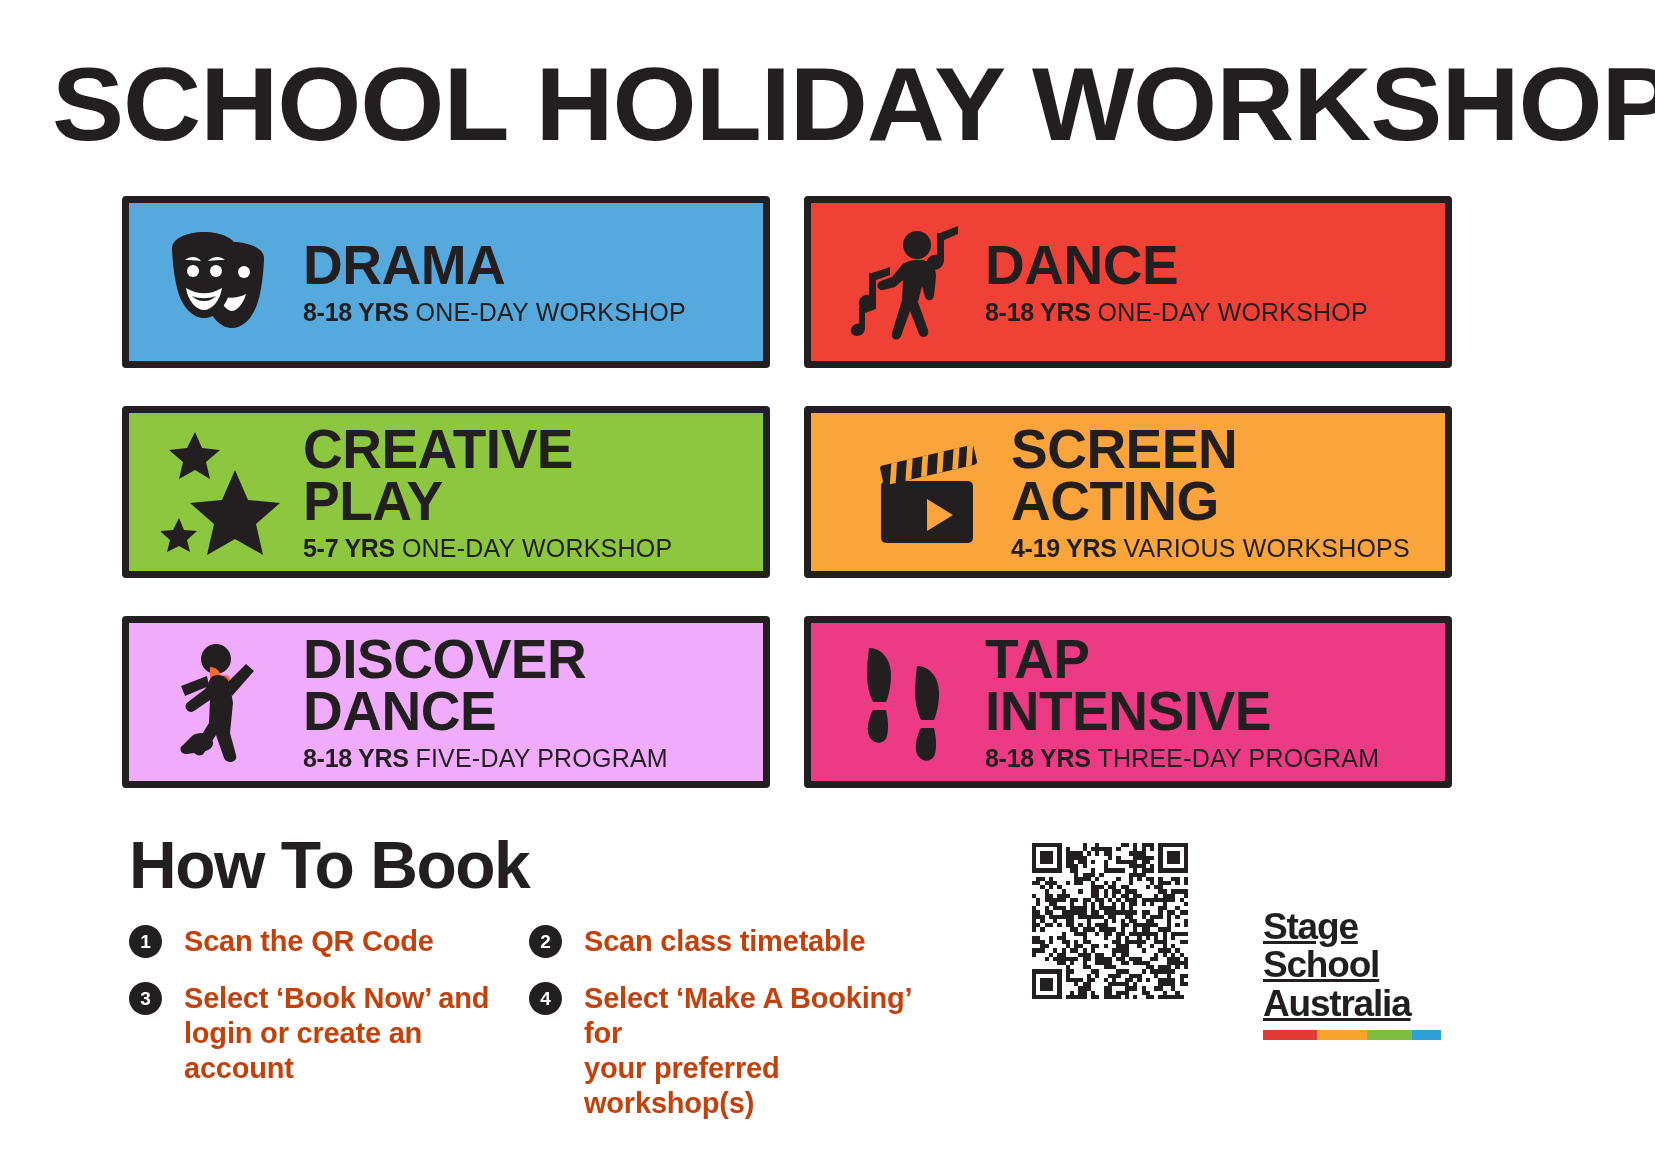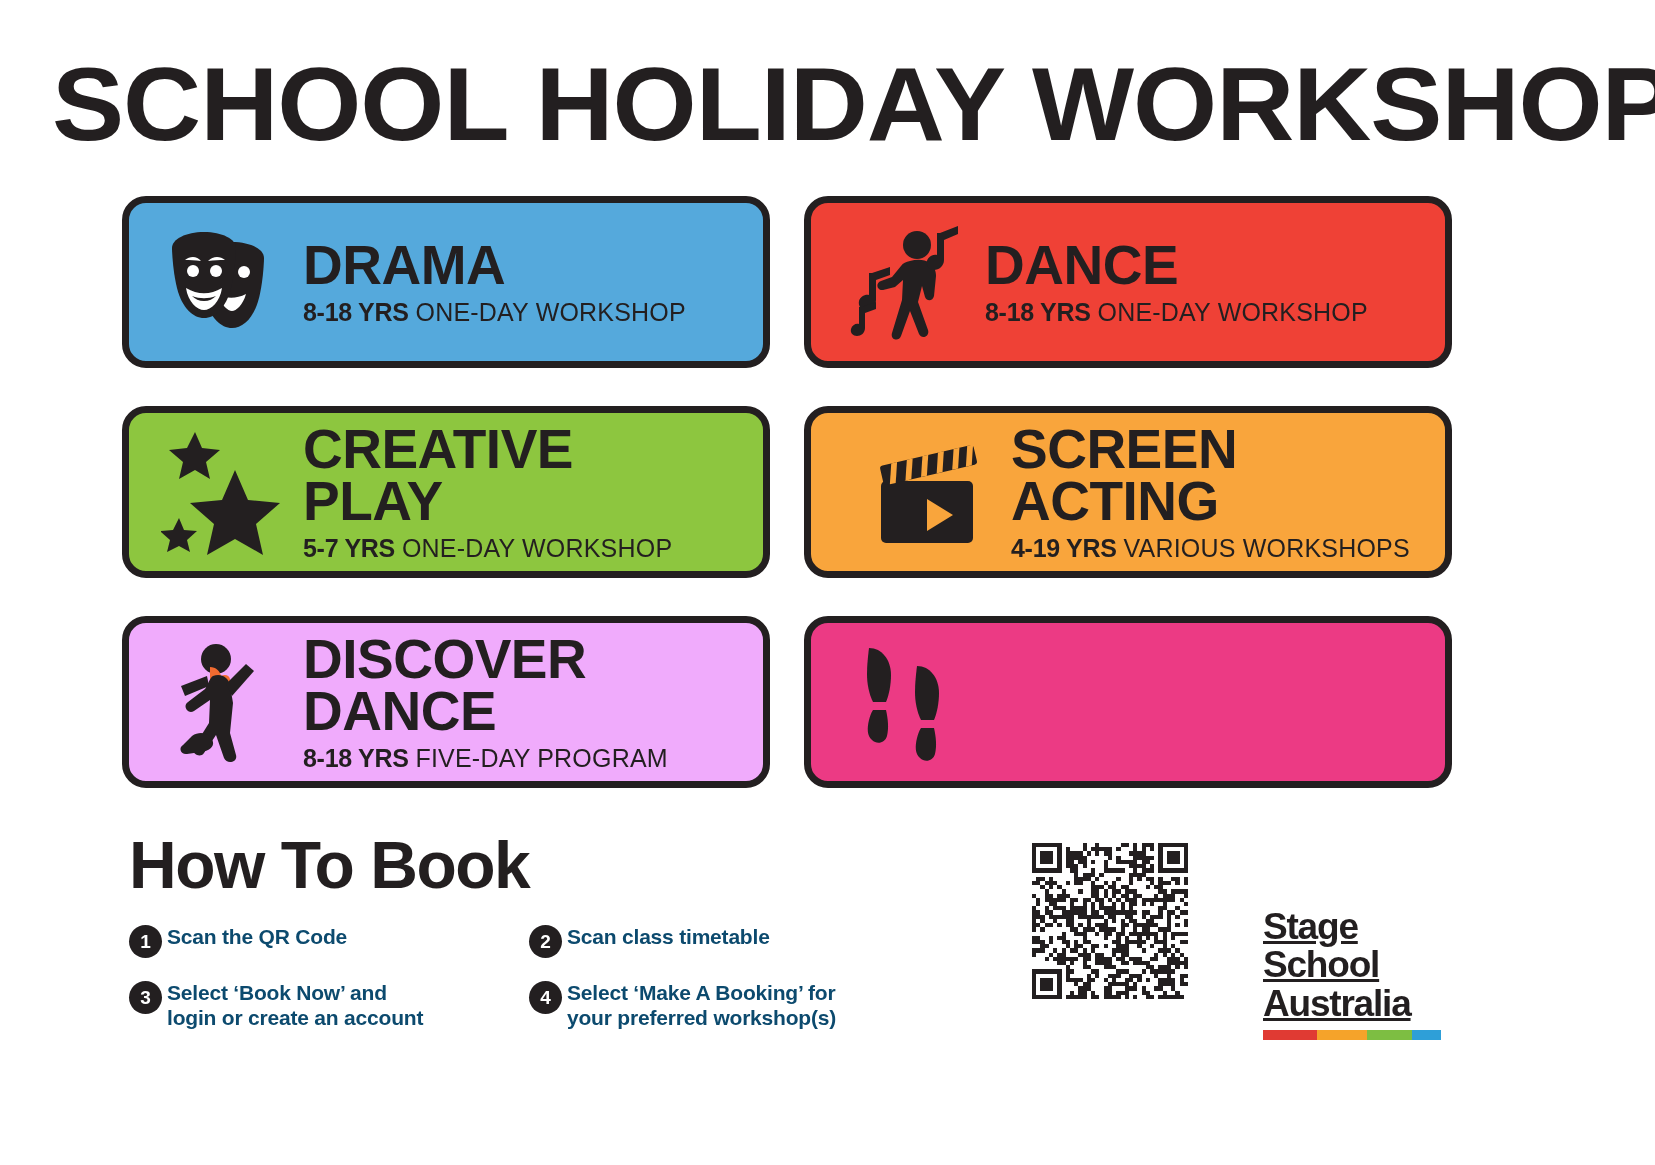--- a/index.html
+++ b/index.html
@@ -41,21 +41,21 @@
     width: 1330px;
     display: grid;
     grid-template-columns: 648px 648px;
     grid-template-rows: 172px 172px 172px;
     column-gap: 34px;
     row-gap: 38px;
   }
   .card {
     position: relative;
     border: 7px solid #231f20;
-    border-radius: 24px;
+    border-radius: 4px;
     display: flex;
     align-items: center;
     box-sizing: border-box;
     padding-left: 18px;
     overflow: hidden;
   }
   .card-icon {
     width: 150px;
     min-width: 150px;
     height: 140px;
@@ -131,26 +131,26 @@
     background: #231f20;
     color: #ffffff;
     font-size: 19px;
     font-weight: bold;
     display: flex;
     align-items: center;
     justify-content: center;
     margin-top: 1px;
   }
   .step-text {
-    margin-left: 5px;
-    font-size: 21px;
+    margin-left: 22px;
+    font-size: 29px;
     font-weight: bold;
     line-height: 1.21;
     letter-spacing: -0.2px;
-    color: #0c4a6e;
+    color: #c2410c;
     white-space: pre-line;
   }
 
   
   .qr-wrap {
     position: absolute;
     left: 1032px;
     top: 843px;
     width: 156px;
     height: 156px;
@@ -318,20 +318,28 @@
   <div class="card two-line" id="card5" style="background: rgb(236, 58, 132);">
     <div class="card-icon">
       <svg width="110" height="128" viewBox="0 0 110 128">
         <g fill="#231f20">
           <path d="M20 10c13 0 22 12 22 27 0 10-2 20-5 27H24c-4-8-6-18-6-28 0-9 1-18 2-26z"></path>
           <path d="M24 72h13c2 9 3 18 1 26-2 7-10 9-15 4-5-4-5-12-3-20 1-4 2-7 4-10z"></path>
           <path d="M68 28c13 0 22 12 22 27 0 10-2 20-5 27H72c-4-8-6-18-6-28 0-9 1-18 2-26z"></path>
           <path d="M72 90h13c2 9 3 18 1 26-2 7-10 9-15 4-5-4-5-12-3-20 1-4 2-7 4-10z"></path>
         </g>
       </svg>
+    </div>
+    <div class="card-text">
+      <p class="card-name">TAP
+INTENSIVE</p>
+      <div class="card-sub">
+        <span class="age">8-18 YRS</span>
+        <span class="kind">THREE-DAY PROGRAM</span>
+      </div>
     </div>
   </div>
 </div>
 
 <div class="howto">
   <div class="howto-title">How To Book</div>
   <div class="steps">
     <div class="step">
       <div class="step-num">1</div>
       <div class="step-text">Scan the QR Code</div>

